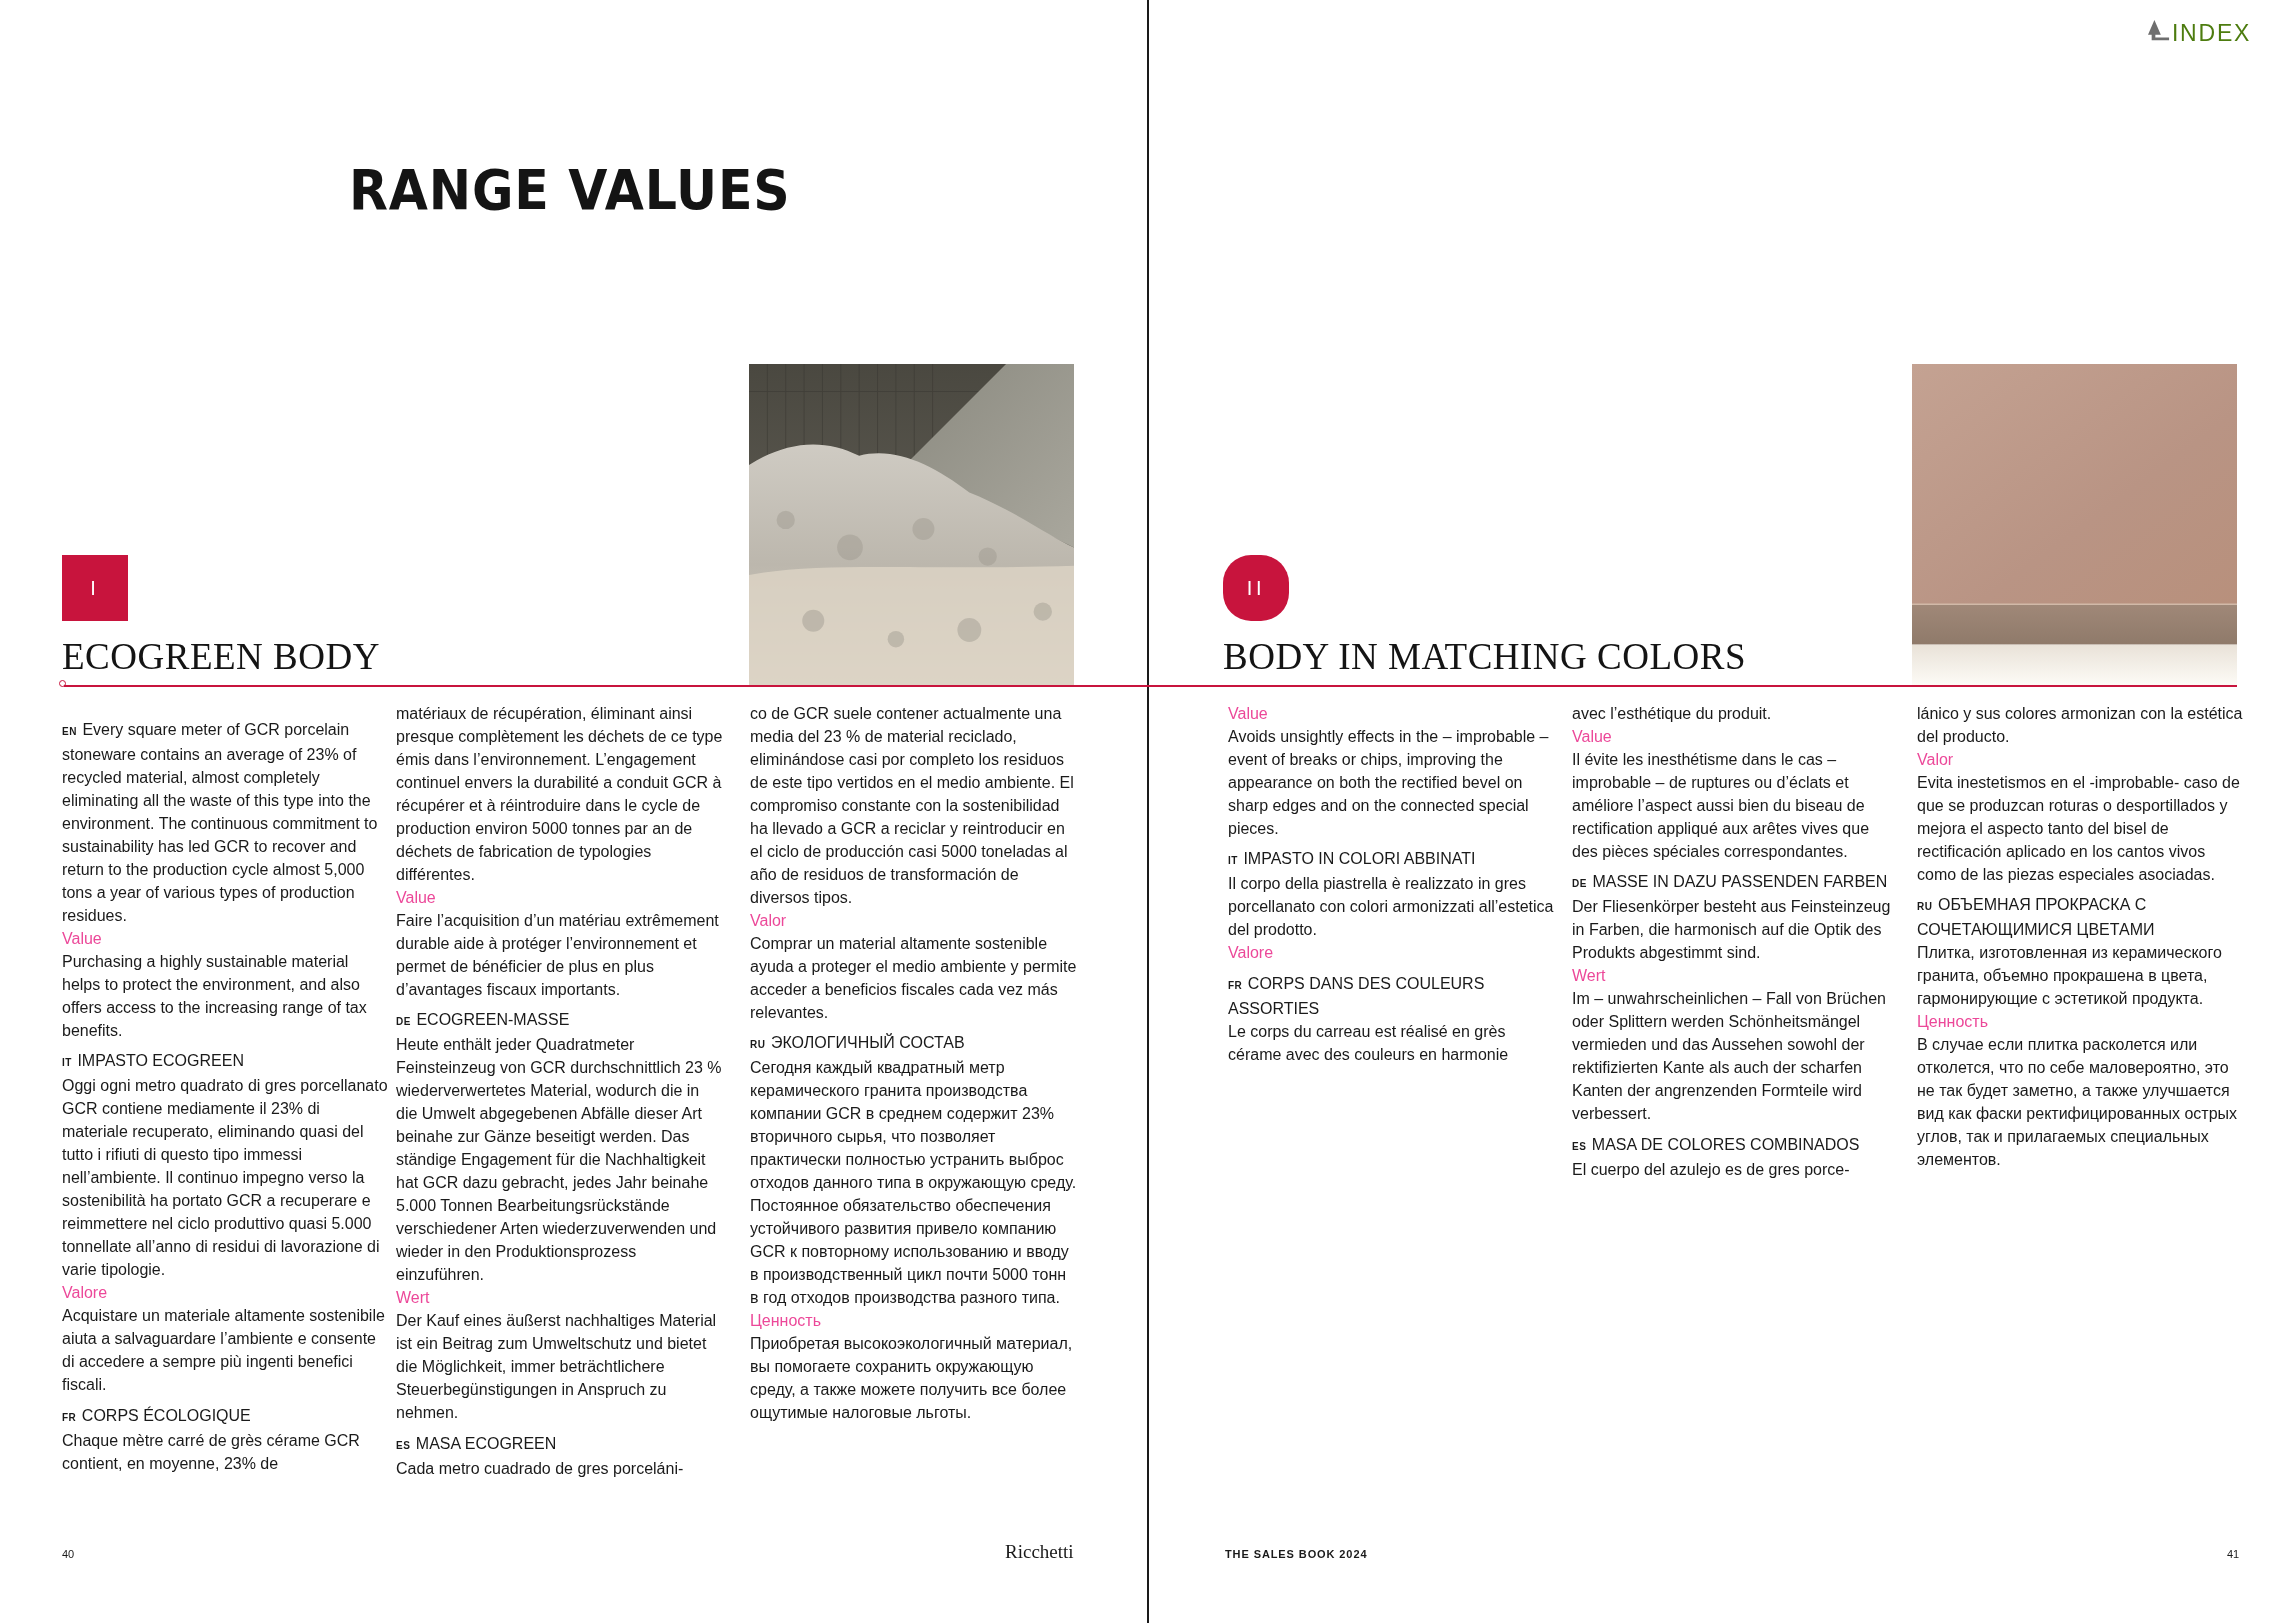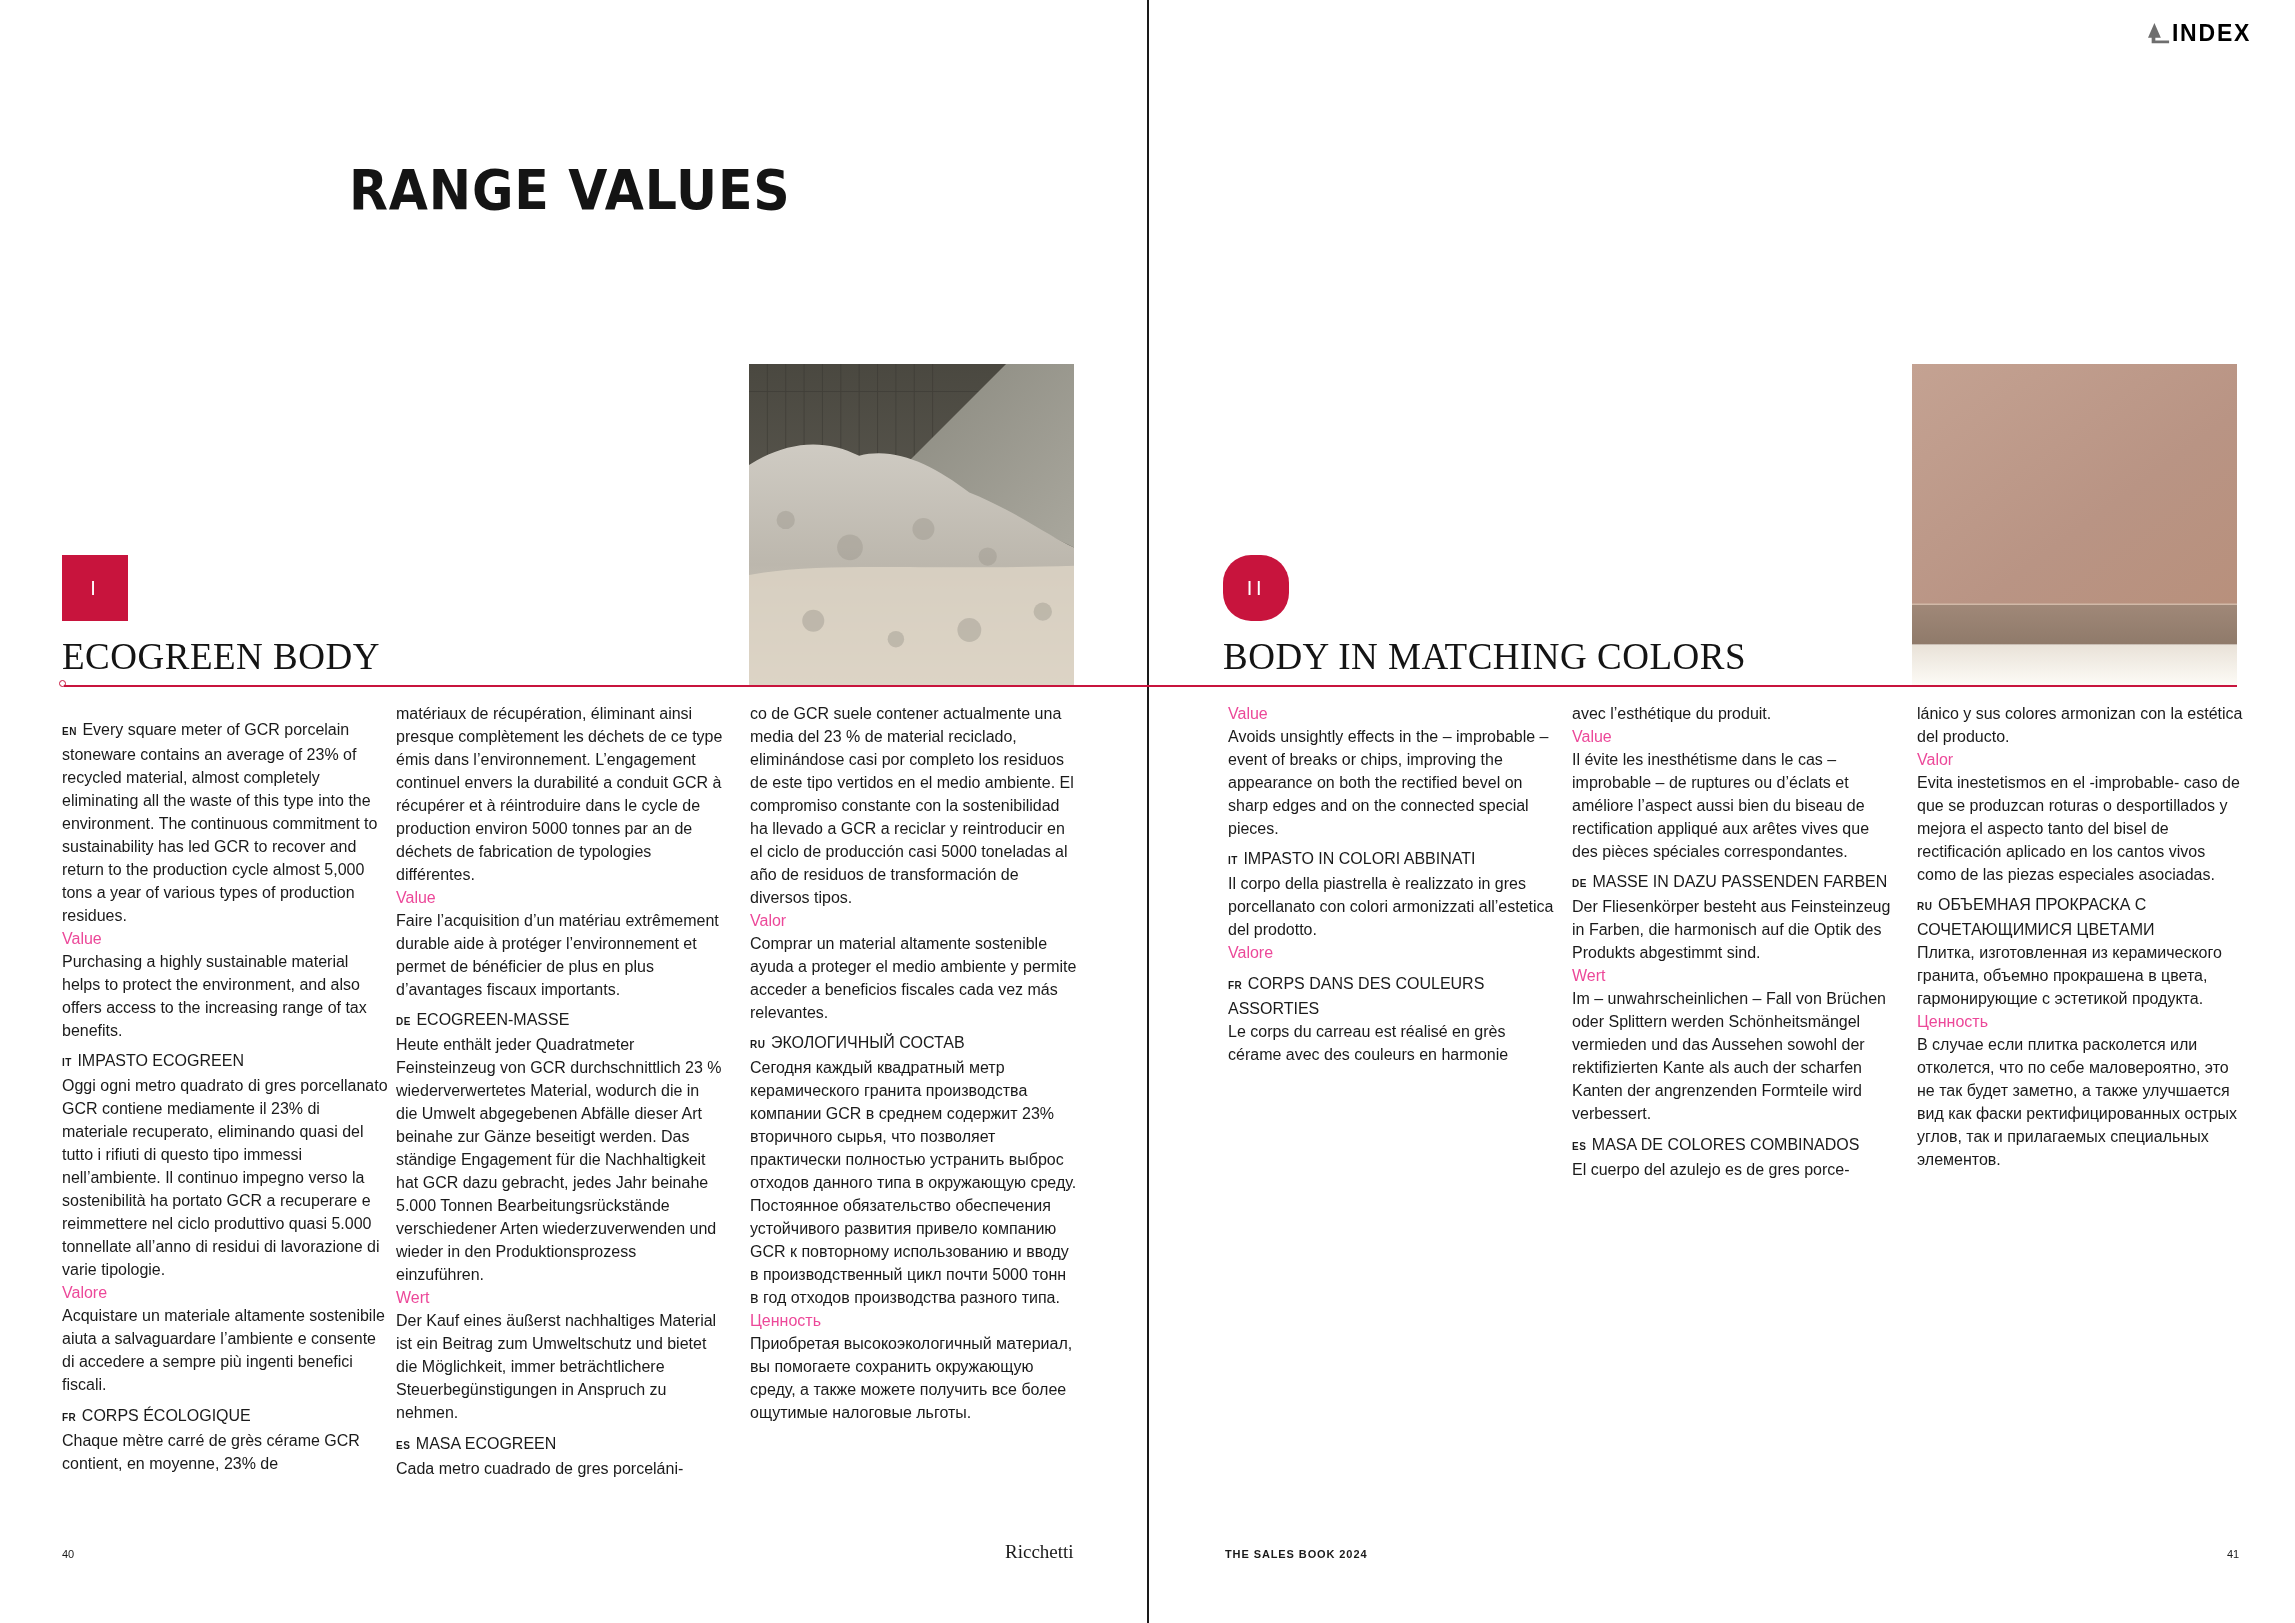--- a/index.html
+++ b/index.html
@@ -3,22 +3,22 @@
 <meta charset="utf-8">
 <style>
   html, body { margin:0; padding:0; }
   body {
     width:2296px; height:1624px; position:relative; overflow:hidden;
     background:#ffffff; color:#141414;
     font-family:"Liberation Sans", "DejaVu Sans", sans-serif;
   }
   .gutter { position:absolute; left:1147px; top:0; width:1.8px; height:1624px; background:#1a1a1a; }
   .index-link {
-    position:absolute; left:2147px; top:20px; display:flex; align-items:center;
-    color:#000000; font-size:23px; font-weight:bold; letter-spacing:1.8px; cursor:pointer;
+    position:absolute; left:2147px; top:20px; display:flex; align-items:flex-start;
+    color:#4d7c0f; font-size:23px; font-weight:normal; letter-spacing:1.8px; cursor:pointer;
   }
   .index-link svg { width:24px; height:22px; margin-right:0.9px; }
   .page-title {
     position:absolute; left:349px; top:158px; margin:0;
     font-family:"DejaVu Sans", sans-serif; font-weight:bold; font-size:55px;
     letter-spacing:0.9px; transform:scaleX(0.92); transform-origin:left top;
   }
   .photo { position:absolute; overflow:hidden; }
   .photo svg { width:100%; height:100%; display:block; }
   .photo-powder { left:749px; top:364px; width:325px; height:321px; }

